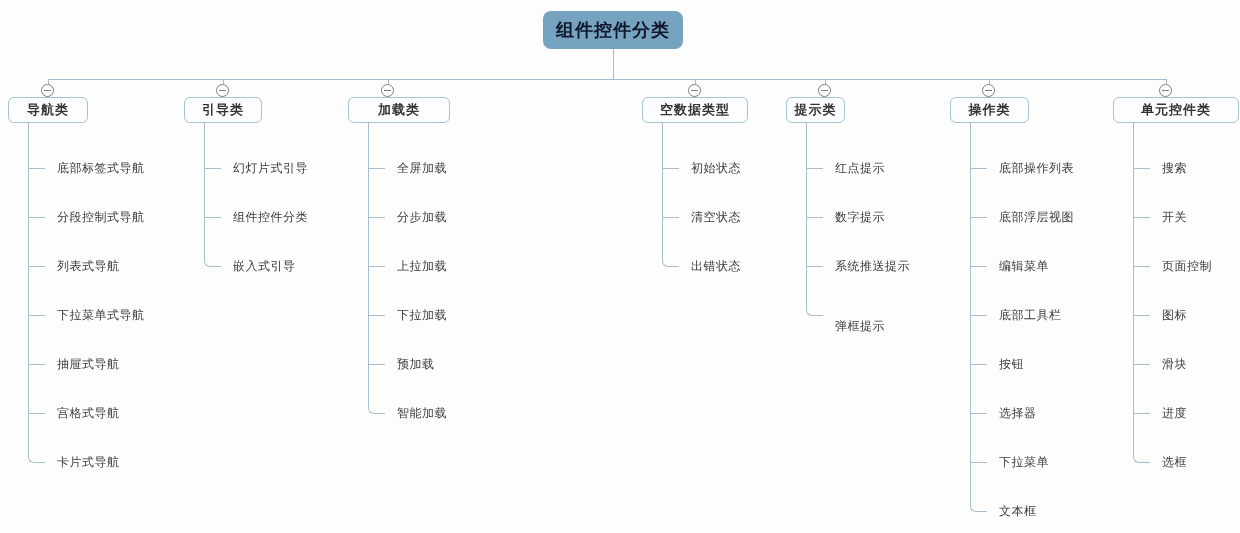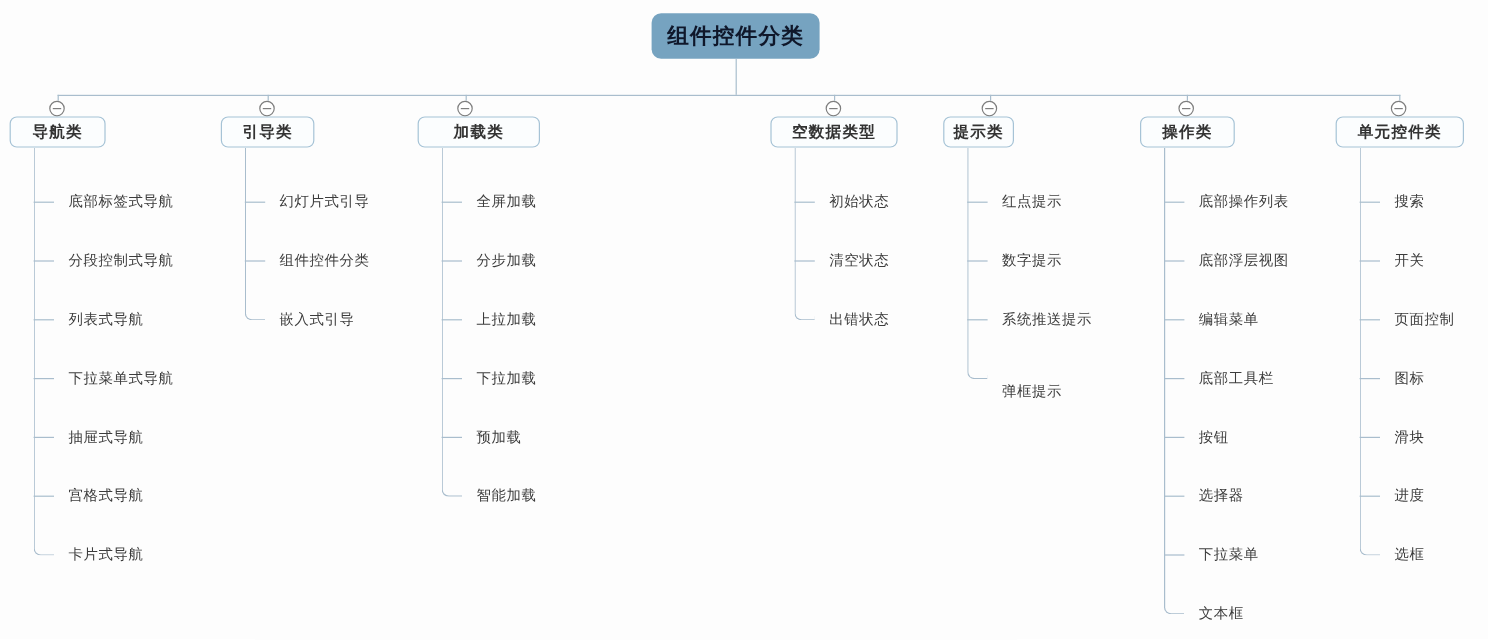--- a/index.html
+++ b/index.html
@@ -193,21 +193,21 @@
     <div class="leaf" style="top:306px">底部工具栏</div>
     <div class="leaf" style="top:355px">按钮</div>
     <div class="leaf" style="top:404px">选择器</div>
     <div class="leaf" style="top:453px">下拉菜单</div>
     <div class="leaf" style="top:502px">文本框</div>
   </div>
 
   <div class="branch" style="left:1113px">
     <div class="stub" style="left:53px"></div>
     <div class="minus" style="left:46px"></div>
-    <div class="cat" style="width:107px">单元控件类</div>
+    <div class="cat" style="width:126px">单元控件类</div>
     <div class="trunk" style="height:340px"></div>
     <div class="tick" style="top:168px"></div>
     <div class="tick" style="top:217px"></div>
     <div class="tick" style="top:266px"></div>
     <div class="tick" style="top:315px"></div>
     <div class="tick" style="top:364px"></div>
     <div class="tick" style="top:413px"></div>
     <div class="leaf" style="top:159px">搜索</div>
     <div class="leaf" style="top:208px">开关</div>
     <div class="leaf" style="top:257px">页面控制</div>

